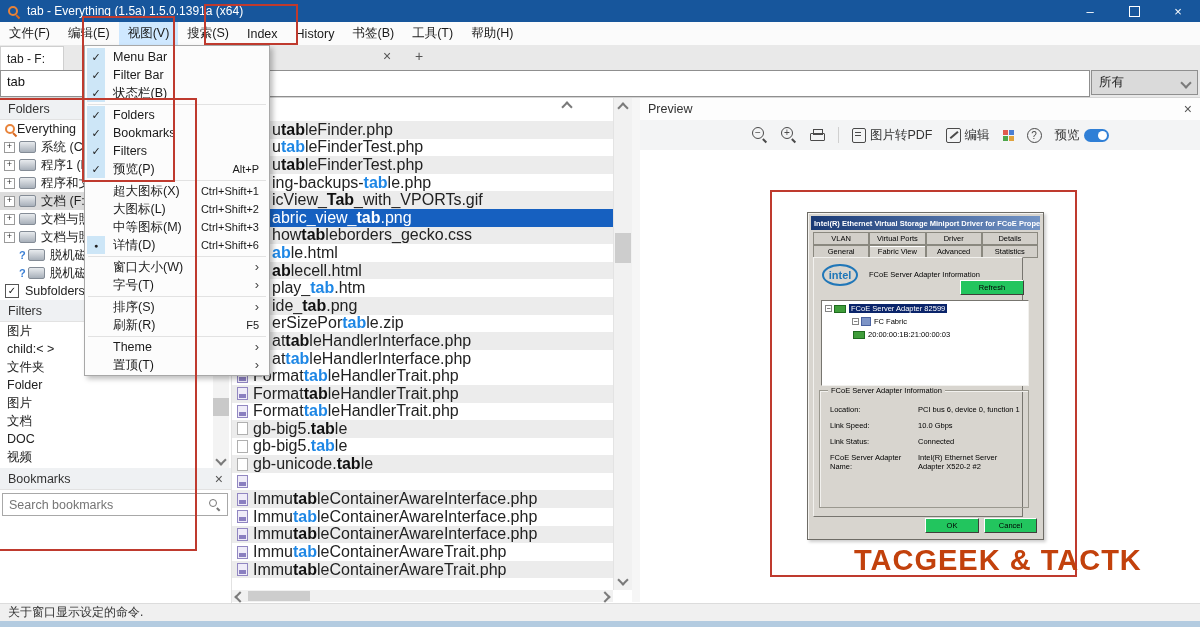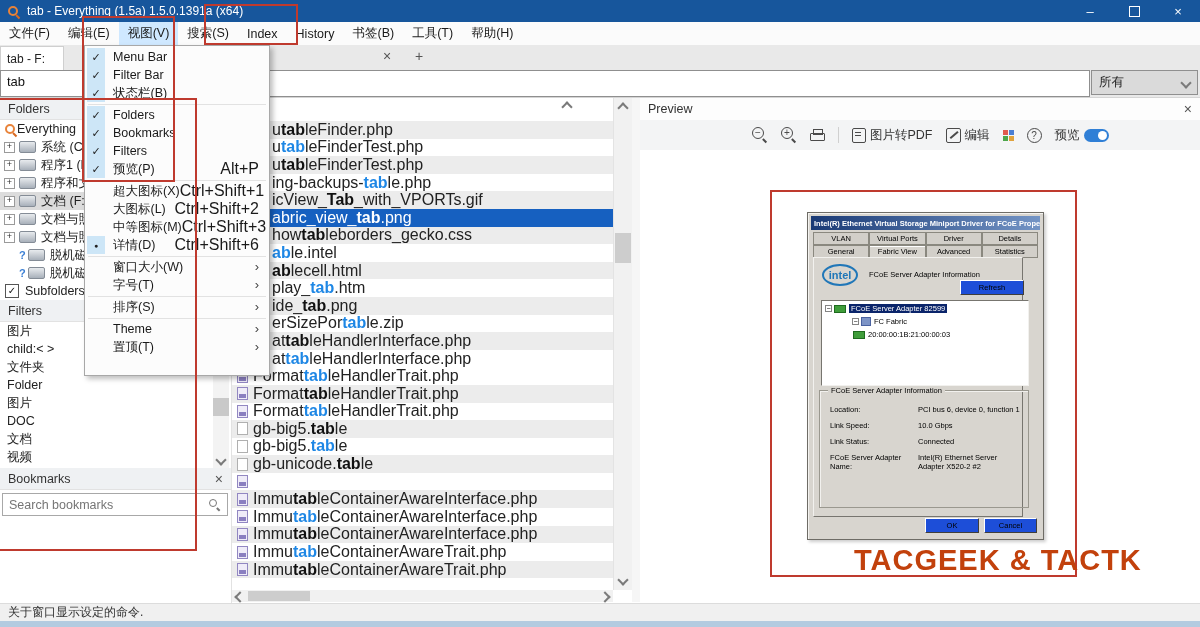--- a/index.html
+++ b/index.html
@@ -121,21 +121,21 @@
   .dtabs{position:absolute;left:5px;right:5px;height:13px;display:flex;}
   .dtabs1{top:19px;} .dtabs2{top:32px;}
   .dtab{flex:1;border:1px solid #8a887f;background:#d2cfc9;display:flex;align-items:center;justify-content:center;
         white-space:nowrap;overflow:hidden;box-sizing:border-box;}
   .dtab.active{background:#d8d5cf;border-bottom-color:#d8d5cf;box-shadow:inset 0 1px 0 #fff;}
   .dbody{position:absolute;left:5px;top:44px;right:20px;height:258px;background:#d8d5cf;
          border:1px solid;border-color:#f2f1ee #77756f #77756f #f2f1ee;}
   .intel-oval{position:absolute;left:8px;top:6px;width:36px;height:22px;border:2px solid #2077b8;border-radius:50%;
               display:flex;align-items:center;justify-content:center;color:#2077b8;font-size:11px;font-weight:bold;box-sizing:border-box;}
   .dinfolabel{position:absolute;left:55px;top:12px;}
-  .dbtn{background:#1d4ed8;border:1px solid;border-color:#fff #403e3a #403e3a #fff;display:flex;align-items:center;
+  .dbtn{background:#22c55e;border:1px solid;border-color:#fff #403e3a #403e3a #fff;display:flex;align-items:center;
         justify-content:center;box-sizing:border-box;}
   .drefresh{position:absolute;left:146px;top:22px;width:64px;height:15px;}
   .dtree{position:absolute;left:7px;top:42px;width:206px;height:84px;background:#fff;
          border:1px solid;border-color:#77756f #f2f1ee #f2f1ee #77756f;overflow:hidden;}
   .dtreeline{display:flex;align-items:center;height:11px;margin-top:2px;white-space:nowrap;}
   .tbox{width:7px;height:7px;border:1px solid #848484;background:#fff;font-size:7px;line-height:5px;text-align:center;
         margin-right:2px;flex:none;box-sizing:border-box;}
   .nic{width:10px;height:6px;background:#3f9d3a;border:1px solid #1e6b1e;margin-right:3px;flex:none;}
   .fab{width:8px;height:7px;background:#7d94c6;border:1px solid #4a62a0;margin-right:3px;flex:none;}
   .dsel{background:#0a246a;color:#fff;padding:0 2px;}
@@ -150,21 +150,21 @@
   .dcancel{position:absolute;left:176px;top:305px;width:53px;height:15px;}
   
   .viewmenu{position:absolute;left:84px;top:45px;width:186px;height:331px;background:#fcfcfc;border:1px solid #a8a8a8;
             box-shadow:3px 3px 5px rgba(0,0,0,.25);z-index:50;box-sizing:border-box;padding-top:2px;}
   .vrow{height:18px;display:flex;align-items:center;font-size:12.5px;color:#1a1a1a;}
   .gut{width:18px;height:18px;margin-left:2px;display:flex;align-items:center;justify-content:center;
        font-size:11px;color:#222;flex:none;}
   .gut.on{background:#cde6f7;}
   .gut.radio{font-size:7px;}
   .vlabel{margin-left:8px;white-space:nowrap;}
-  .vshort{margin-left:auto;margin-right:10px;font-size:16px;color:#1a1a1a;}
+  .vshort{margin-left:auto;margin-right:10px;font-size:11px;color:#1a1a1a;}
   .vshort.sub{color:#444;font-size:13px;line-height:10px;}
   .vsep{height:4px;position:relative;}
   .vsep::after{content:'';position:absolute;left:3px;right:3px;top:50%;border-top:1px solid #e2e2e2;}
   
   .statusbar{position:absolute;left:0;top:603px;width:1200px;height:18px;background:#f0f0f0;border-top:1px solid #dcdcdc;
              display:flex;align-items:center;padding-left:8px;font-size:12px;color:#333;box-sizing:border-box;}
   .bottomstrip{position:absolute;left:0;top:621px;width:1200px;height:6px;background:#b3cbe0;}
   
   .redrect{position:absolute;border:2px solid #bf3a2e;z-index:60;pointer-events:none;box-sizing:border-box;}
 </style>
@@ -272,22 +272,22 @@
     </div>
     <div class="pheader">
         <span>Filters</span>
       </div>
     <div id="filterlist">
         <div class="filteritem">图片</div>
         <div class="filteritem">child:&lt; &gt;</div>
         <div class="filteritem">文件夹</div>
         <div class="filteritem">Folder</div>
         <div class="filteritem">图片</div>
+        <div class="filteritem">文档</div>
         <div class="filteritem">DOC</div>
-        <div class="filteritem">文档</div>
         <div class="filteritem">视频</div>
       </div>
     <div class="pheader bkheader">
       <span>Bookmarks</span>
       <span class="pvclose">×</span>
     </div>
     <div class="bsearch">
       <input type="text" placeholder="Search bookmarks" style="">
       <span class="magmini"></span>
     </div>
@@ -321,21 +321,21 @@
       <div class="frow fsel">
         <span class="fpad"></span>
         <span class="fname"><span>abric_view_</span><span class="m-sel">tab</span><span>.png</span></span>
       </div>
       <div class="frow gray">
         <span class="fpad"></span>
         <span class="fname"><span>how</span><span class="m-black">tab</span><span>leborders_gecko.css</span></span>
       </div>
       <div class="frow">
         <span class="fpad"></span>
-        <span class="fname"><span></span><span class="m-blue">ab</span><span>le.intel</span></span>
+        <span class="fname"><span></span><span class="m-blue">ab</span><span>le.html</span></span>
       </div>
       <div class="frow gray">
         <span class="fpad"></span>
         <span class="fname"><span></span><span class="m-black">ab</span><span>lecell.html</span></span>
       </div>
       <div class="frow">
         <span class="fpad"></span>
         <span class="fname"><span>play_</span><span class="m-blue">tab</span><span>.htm</span></span>
       </div>
       <div class="frow gray">
@@ -585,20 +585,25 @@
         <span class="gut"></span>
         <span class="vlabel">字号(T)</span>
         <span class="vshort sub">›</span>
       </div>
       <div class="vsep"></div>
       <div class="vrow">
         <span class="gut"></span>
         <span class="vlabel">排序(S)</span>
         <span class="vshort sub">›</span>
       </div>
+      <div class="vrow">
+        <span class="gut"></span>
+        <span class="vlabel">刷新(R)</span>
+        <span class="vshort">F5</span>
+      </div>
       <div class="vsep"></div>
       <div class="vrow">
         <span class="gut"></span>
         <span class="vlabel">Theme</span>
         <span class="vshort sub">›</span>
       </div>
       <div class="vrow">
         <span class="gut"></span>
         <span class="vlabel">置顶(T)</span>
         <span class="vshort sub">›</span>

